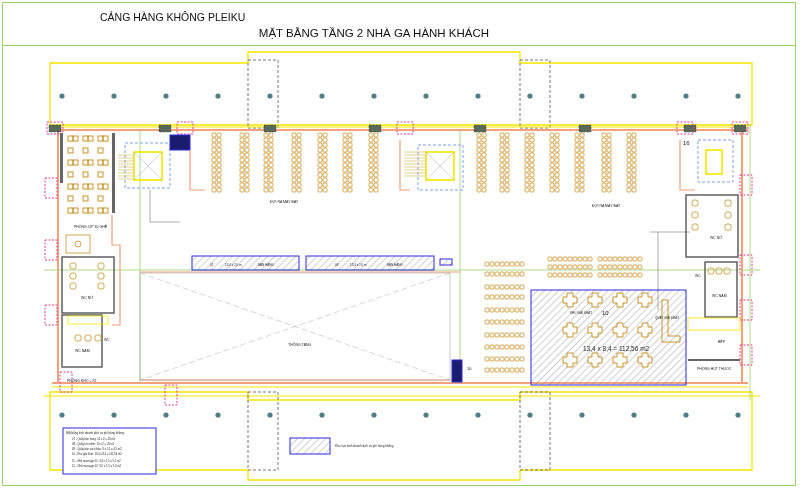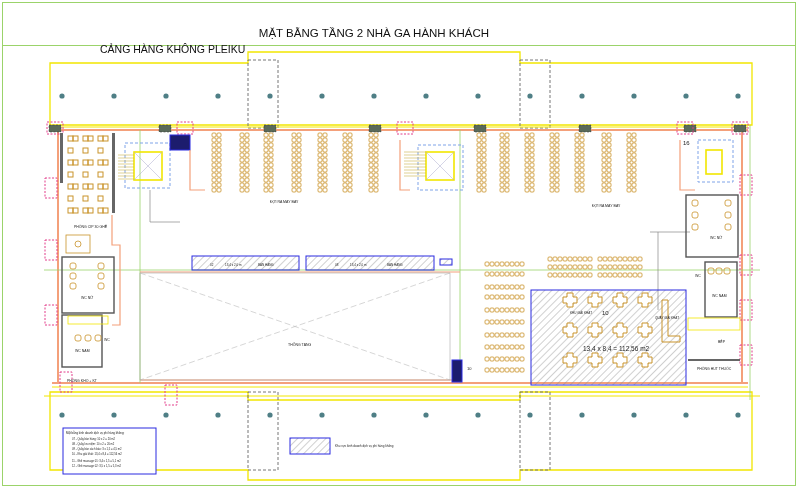--- a/index.html
+++ b/index.html
@@ -1,19 +1,19 @@
 <!DOCTYPE html>
 <html><head>
 <meta charset="utf-8">
 <style>
   html, body { margin:0; padding:0; background:#ffffff; }
   body { width:800px; height:490px; position:relative; overflow:hidden; font-family:"Liberation Sans", sans-serif; }
   .frame { position:absolute; left:2px; top:2px; width:794px; height:484px; border:1px solid #9bd36a; box-sizing:border-box; }
   .header-sep { position:absolute; left:2px; top:45px; width:794px; height:0; border-top:1px solid #9bd36a; }
-  .org-title { position:absolute; left:100px; top:11px; font-size:10.5px; color:#111; letter-spacing:0;margin-top:32px; }
+  .org-title { position:absolute; left:100px; top:11px; font-size:10.5px; color:#111; letter-spacing:0; }
   .plan-title { position:absolute; left:0; width:748px; top:27px; text-align:center; font-size:11.5px; color:#111; }
   svg { position:absolute; left:0; top:0; }
   .lbl { font-family:"Liberation Sans", sans-serif; fill:#222; }
 </style>
 </head>
 <body>
 
 <div class="frame"></div>
 <div class="header-sep"></div>
 <div class="org-title">CẢNG HÀNG KHÔNG PLEIKU</div>

